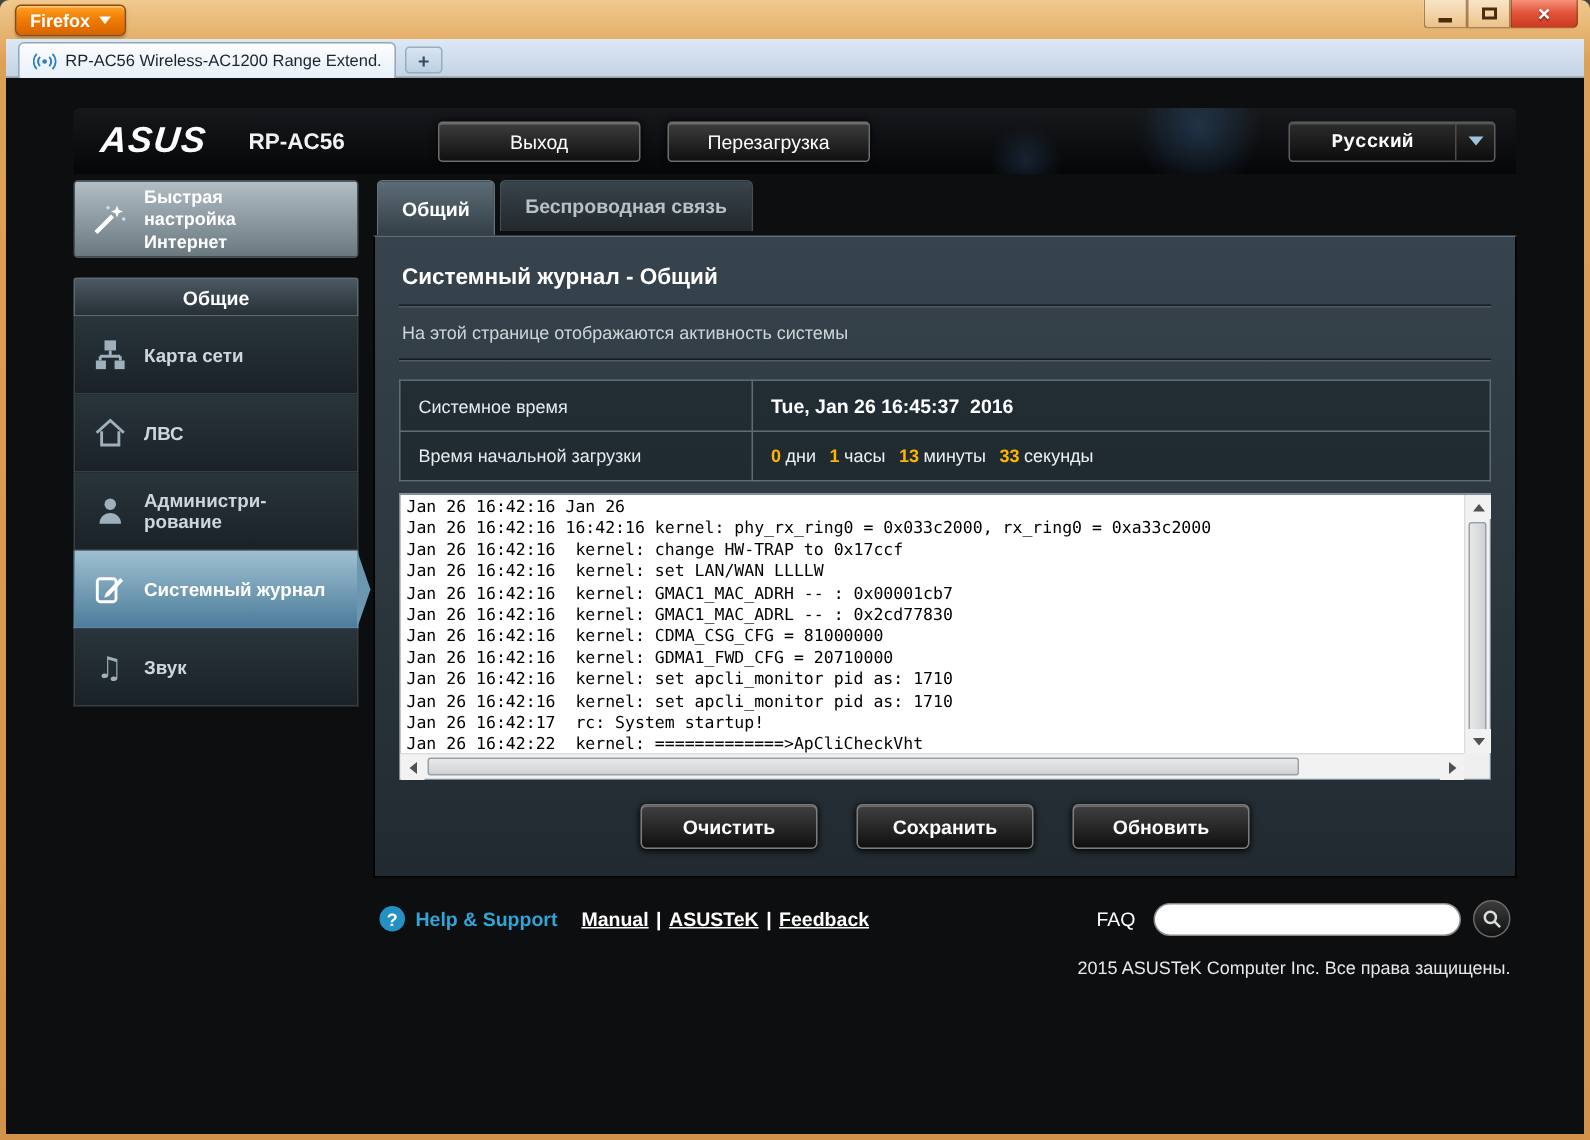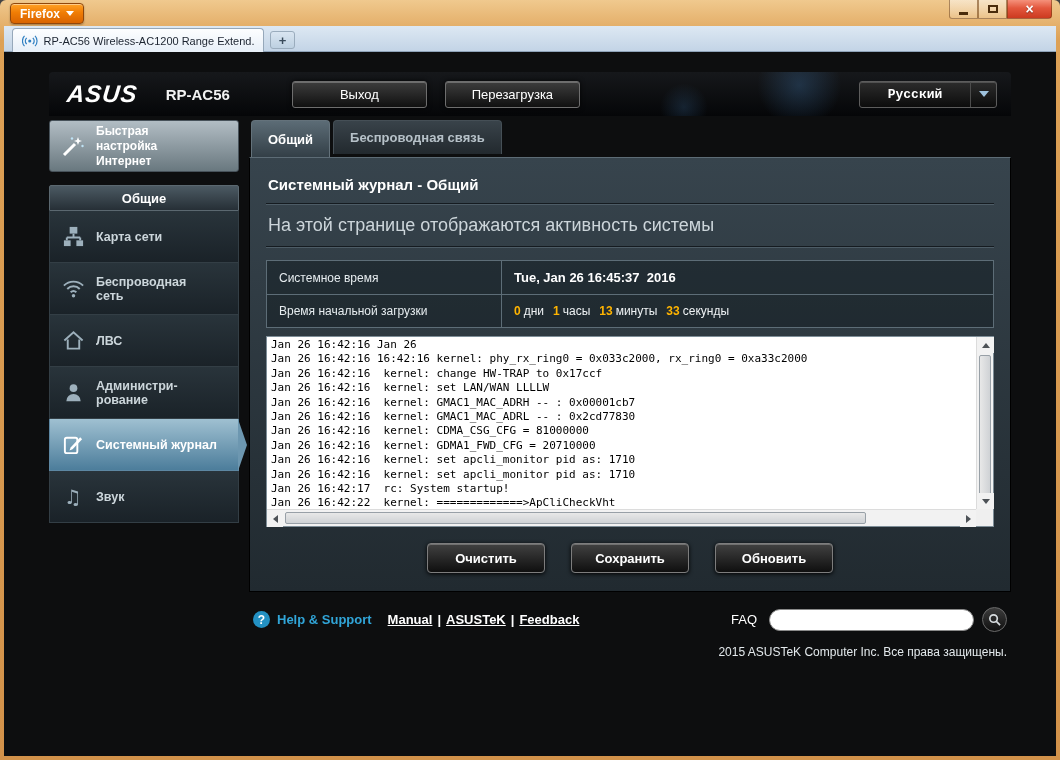--- a/index.html
+++ b/index.html
@@ -70,21 +70,21 @@
   
   .main { flex:1; min-width:0; }
   .tabs { display:flex; gap:3px; padding-left:2px; align-items:flex-start; height:37px; }
   .tab-btn { padding:0 16px; display:flex; align-items:center; border-radius:4px 4px 0 0; font-size:13px; font-weight:bold; cursor:pointer; }
   .tab-btn.active { height:37px; background:linear-gradient(#5c6c76,#333f47); border:1px solid #64727b; border-bottom:none; color:#fff; }
   .tab-btn.inactive { height:34px; background:linear-gradient(#39434a,#22292e); border:1px solid #454f56; border-bottom:none; color:#b6c1c8; }
 
   .panel { background:linear-gradient(#37444d,#212a30); border:1px solid #000; border-top:1px solid #5d6c76; padding:12px 16px 18px; }
   .panel-title { color:#fff; font-size:15px; font-weight:bold; padding:6px 2px 10px; }
   .divider { height:0; border-top:1px solid #151b20; border-bottom:1px solid #4d5c66; }
-  .desc { color:#ccd5da; font-size:18px; padding:10px 2px; }
+  .desc { color:#ccd5da; font-size:12px; padding:10px 2px; }
 
   .info-table { width:100%; border-collapse:collapse; margin:12px 0 8px; }
   .info-table td { border:1px solid #5d6d77; padding:9px 12px; font-size:12px; color:#e6ecef; background:rgba(16,24,29,.45); }
   td.lbl { width:235px; }
   td.val-time { font-weight:bold; font-size:13px; color:#fff; white-space:pre; }
   .num { color:#ffb400; font-weight:bold; margin-right:3px; }
   .unit { margin-right:9px; color:#eef2f4; }
 
   
   .logbox { position:relative; height:191px; background:#fff; border:1px solid #7d8d97; margin-top:4px; }
@@ -199,32 +199,20 @@
               <svg width="23" height="23" viewBox="0 0 24 24">
                 <rect x="8" y="2" width="8" height="7" fill="#9db0bc"></rect>
                 <path d="M12 9v4 M5 13h14 M5 13v3 M19 13v3" stroke="#9db0bc" stroke-width="2" fill="none"></path>
                 <rect x="2" y="16" width="7" height="6" fill="#9db0bc"></rect>
                 <rect x="15" y="16" width="7" height="6" fill="#9db0bc"></rect>
               </svg>
             </span>
             <span>Карта сети</span>
           </div>
 
-          <div class="side-item">
-            <span class="icon-box">
-              <svg width="23" height="23" viewBox="0 0 24 24" fill="none" stroke="#9db0bc" stroke-width="2">
-                <path d="M2 9 a14 14 0 0 1 20 0"></path>
-                <path d="M5.5 12.5 a9 9 0 0 1 13 0"></path>
-                <path d="M9 16 a4.5 4.5 0 0 1 6 0"></path>
-                <circle cx="12" cy="19.5" r="1.8" fill="#9db0bc" stroke="none"></circle>
-              </svg>
-            </span>
-            <span>Беспроводная
-сеть</span>
-          </div>
 
           <div class="side-item">
             <span class="icon-box">
               <svg width="23" height="23" viewBox="0 0 24 24" fill="none" stroke="#9db0bc" stroke-width="2">
                 <path d="M2.5 12 L12 3.5 L21.5 12"></path>
                 <path d="M6 11v9.5h12V11"></path>
               </svg>
             </span>
             <span>ЛВС</span>
           </div>

